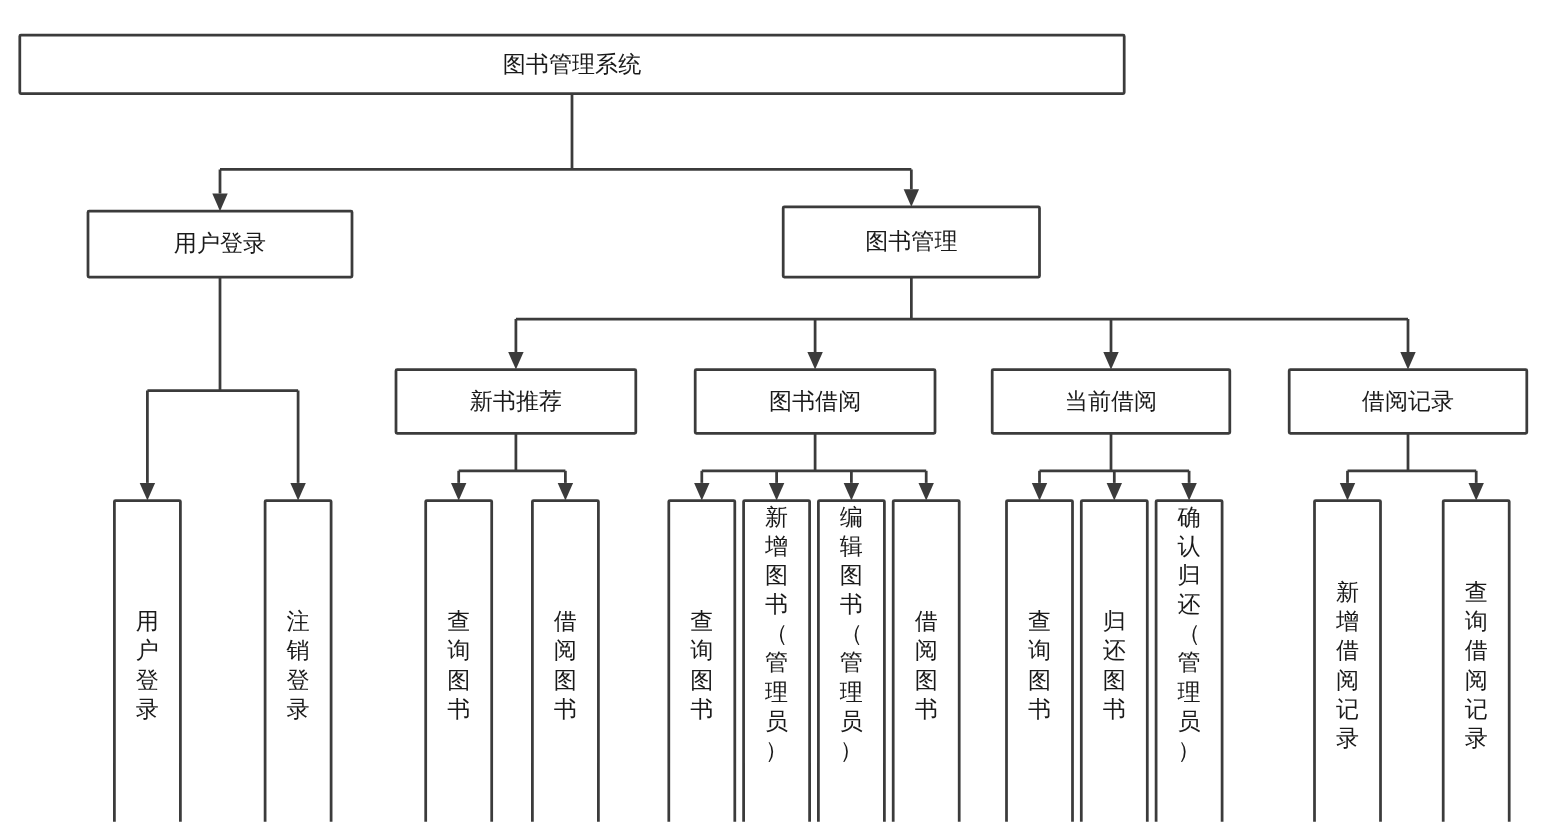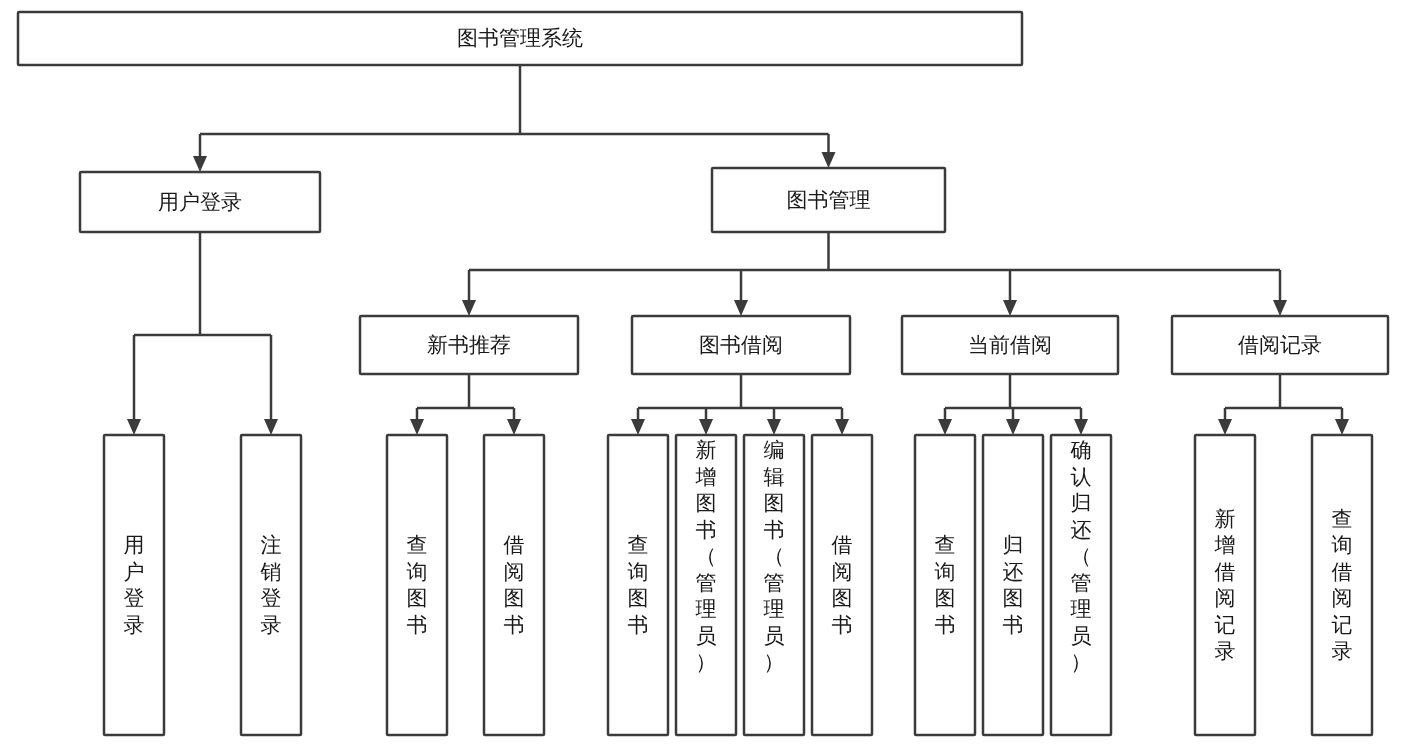--- a/index.html
+++ b/index.html
@@ -11,20 +11,21 @@
     width: 1405px;
     height: 747px;
     font-family: "Liberation Sans", "DejaVu Sans", sans-serif;
     overflow: hidden;
   }
   #diagram-root {
     position: relative;
     width: 1405px;
     height: 530px;
     background: #ffffff;
+    margin-top: 20px;
   }
   svg.canvas {
     position: absolute;
     left: 0;
     top: 0;
     width: 1405px;
     height: 747px;
   }
   .node-box {
     fill: #ffffff;

